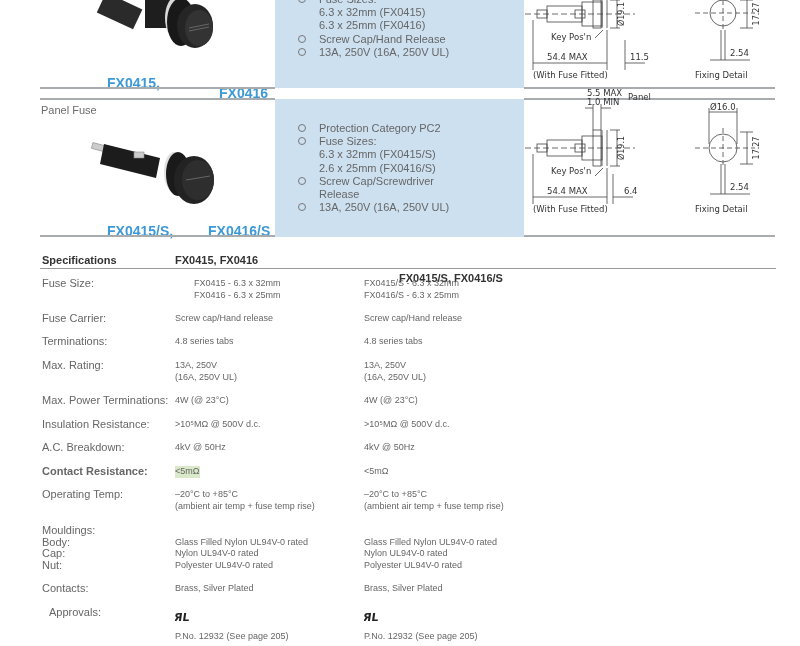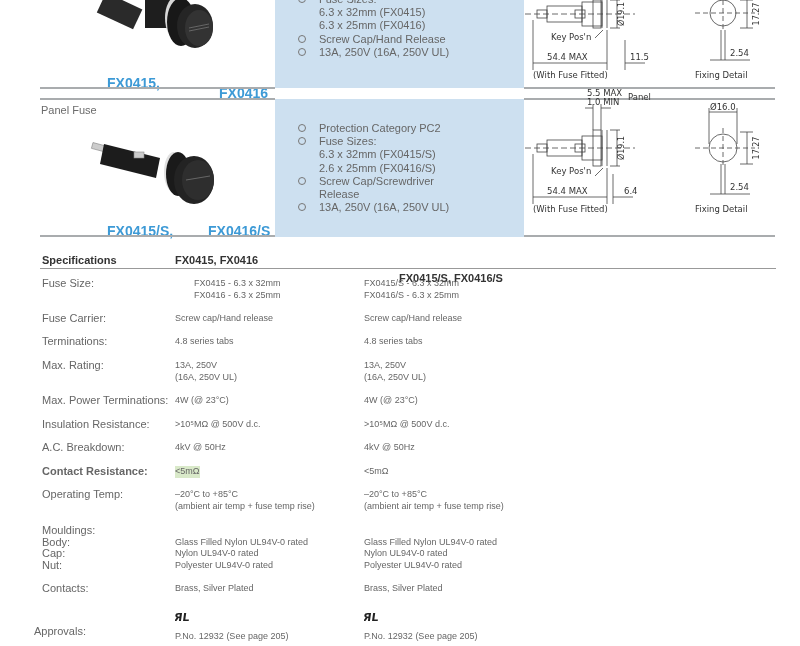--- a/index.html
+++ b/index.html
@@ -240,21 +240,21 @@
 Glass Filled Nylon UL94V-0 rated
 Nylon UL94V-0 rated
 Polyester UL94V-0 rated</span>
       <span class="spec-val" style="left: 364px; top: 525px;">
 Glass Filled Nylon UL94V-0 rated
 Nylon UL94V-0 rated
 Polyester UL94V-0 rated</span>
       <span class="spec-label" style="left: 42px; top: 583px;">Contacts:</span>
       <span class="spec-val" style="left: 175px; top: 583px;">Brass, Silver Plated</span>
       <span class="spec-val" style="left: 364px; top: 583px;">Brass, Silver Plated</span>
-      <span class="spec-label" style="left: 34px; top: 607px; margin-top: 19px;">Approvals:</span>
+      <span class="spec-label" style="left: 49px; top: 607px;">Approvals:</span>
       <span class="ul-mark" style="left: 175px; top: 608px;"><svg width="20" height="11" viewBox="0 0 20 11">
           <text x="0" y="10" font-family="DejaVu Sans, sans-serif" font-weight="bold" font-size="11" fill="#222" transform="skewX(-8)">ЯL</text>
         </svg></span>
       <span class="ul-mark" style="left: 364px; top: 608px;"><svg width="20" height="11" viewBox="0 0 20 11">
           <text x="0" y="10" font-family="DejaVu Sans, sans-serif" font-weight="bold" font-size="11" fill="#222" transform="skewX(-8)">ЯL</text>
         </svg></span>
       <span class="spec-label" style="left: 42px; top: 631px; margin-top: 41px;">Accessories:</span>
       <span class="spec-val" style="left: 175px; top: 631px;">P.No. 12932 (See page 205)</span>
       <span class="spec-val" style="left: 364px; top: 631px;">P.No. 12932 (See page 205)</span>
     </div>

